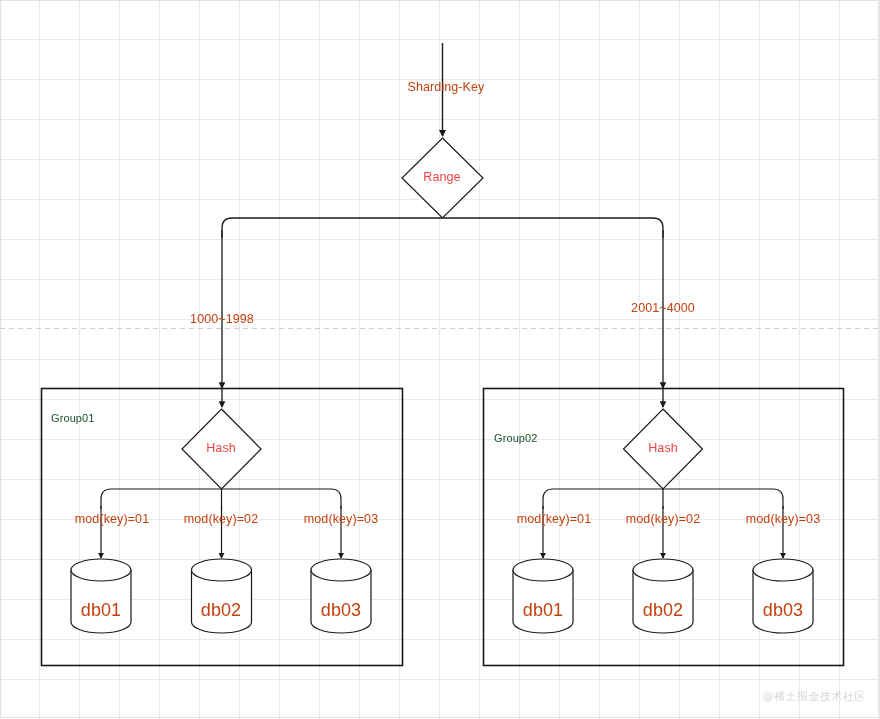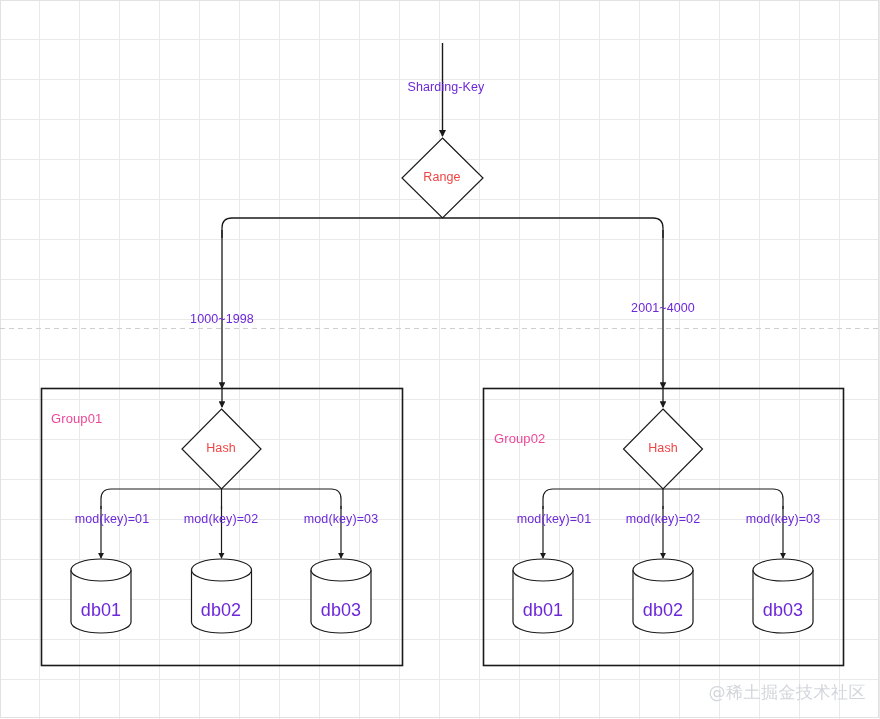--- a/index.html
+++ b/index.html
@@ -43,46 +43,46 @@
     left: 0; top: 0;
     width: 880px; height: 719px;
   }
 
   
   .lbl {
     position: absolute;
     white-space: nowrap;
     font-family: "Liberation Sans", sans-serif;
     font-size: 12.5px;
-    color: #6d28d9;
+    color: #c2410c;
     line-height: 1.1;
     letter-spacing: .1px;
   }
   .lbl.center { transform: translateX(-50%); }
 
   .edge-lbl { font-size: 12.5px; }
 
   .group-title {
-    font-size: 13px;
-    color: #ec4899;
+    font-size: 11px;
+    color: #14532d;
   }
 
   .node-lbl {
     font-size: 12.5px;
     color: #ef4444;
   }
 
   .db-lbl { font-size: 18px; }
 
   
   #watermark {
     position: absolute;
     right: 14px; bottom: 15px;
     font-family: "DejaVu Sans", sans-serif;
-    font-size: 17px;
+    font-size: 11px;
     color: #d2d6dc;
     letter-spacing: .5px;
     user-select: none;
     white-space: nowrap;
   }
 </style>
 </head>
 <body>
 
 <div id="canvas"></div>

